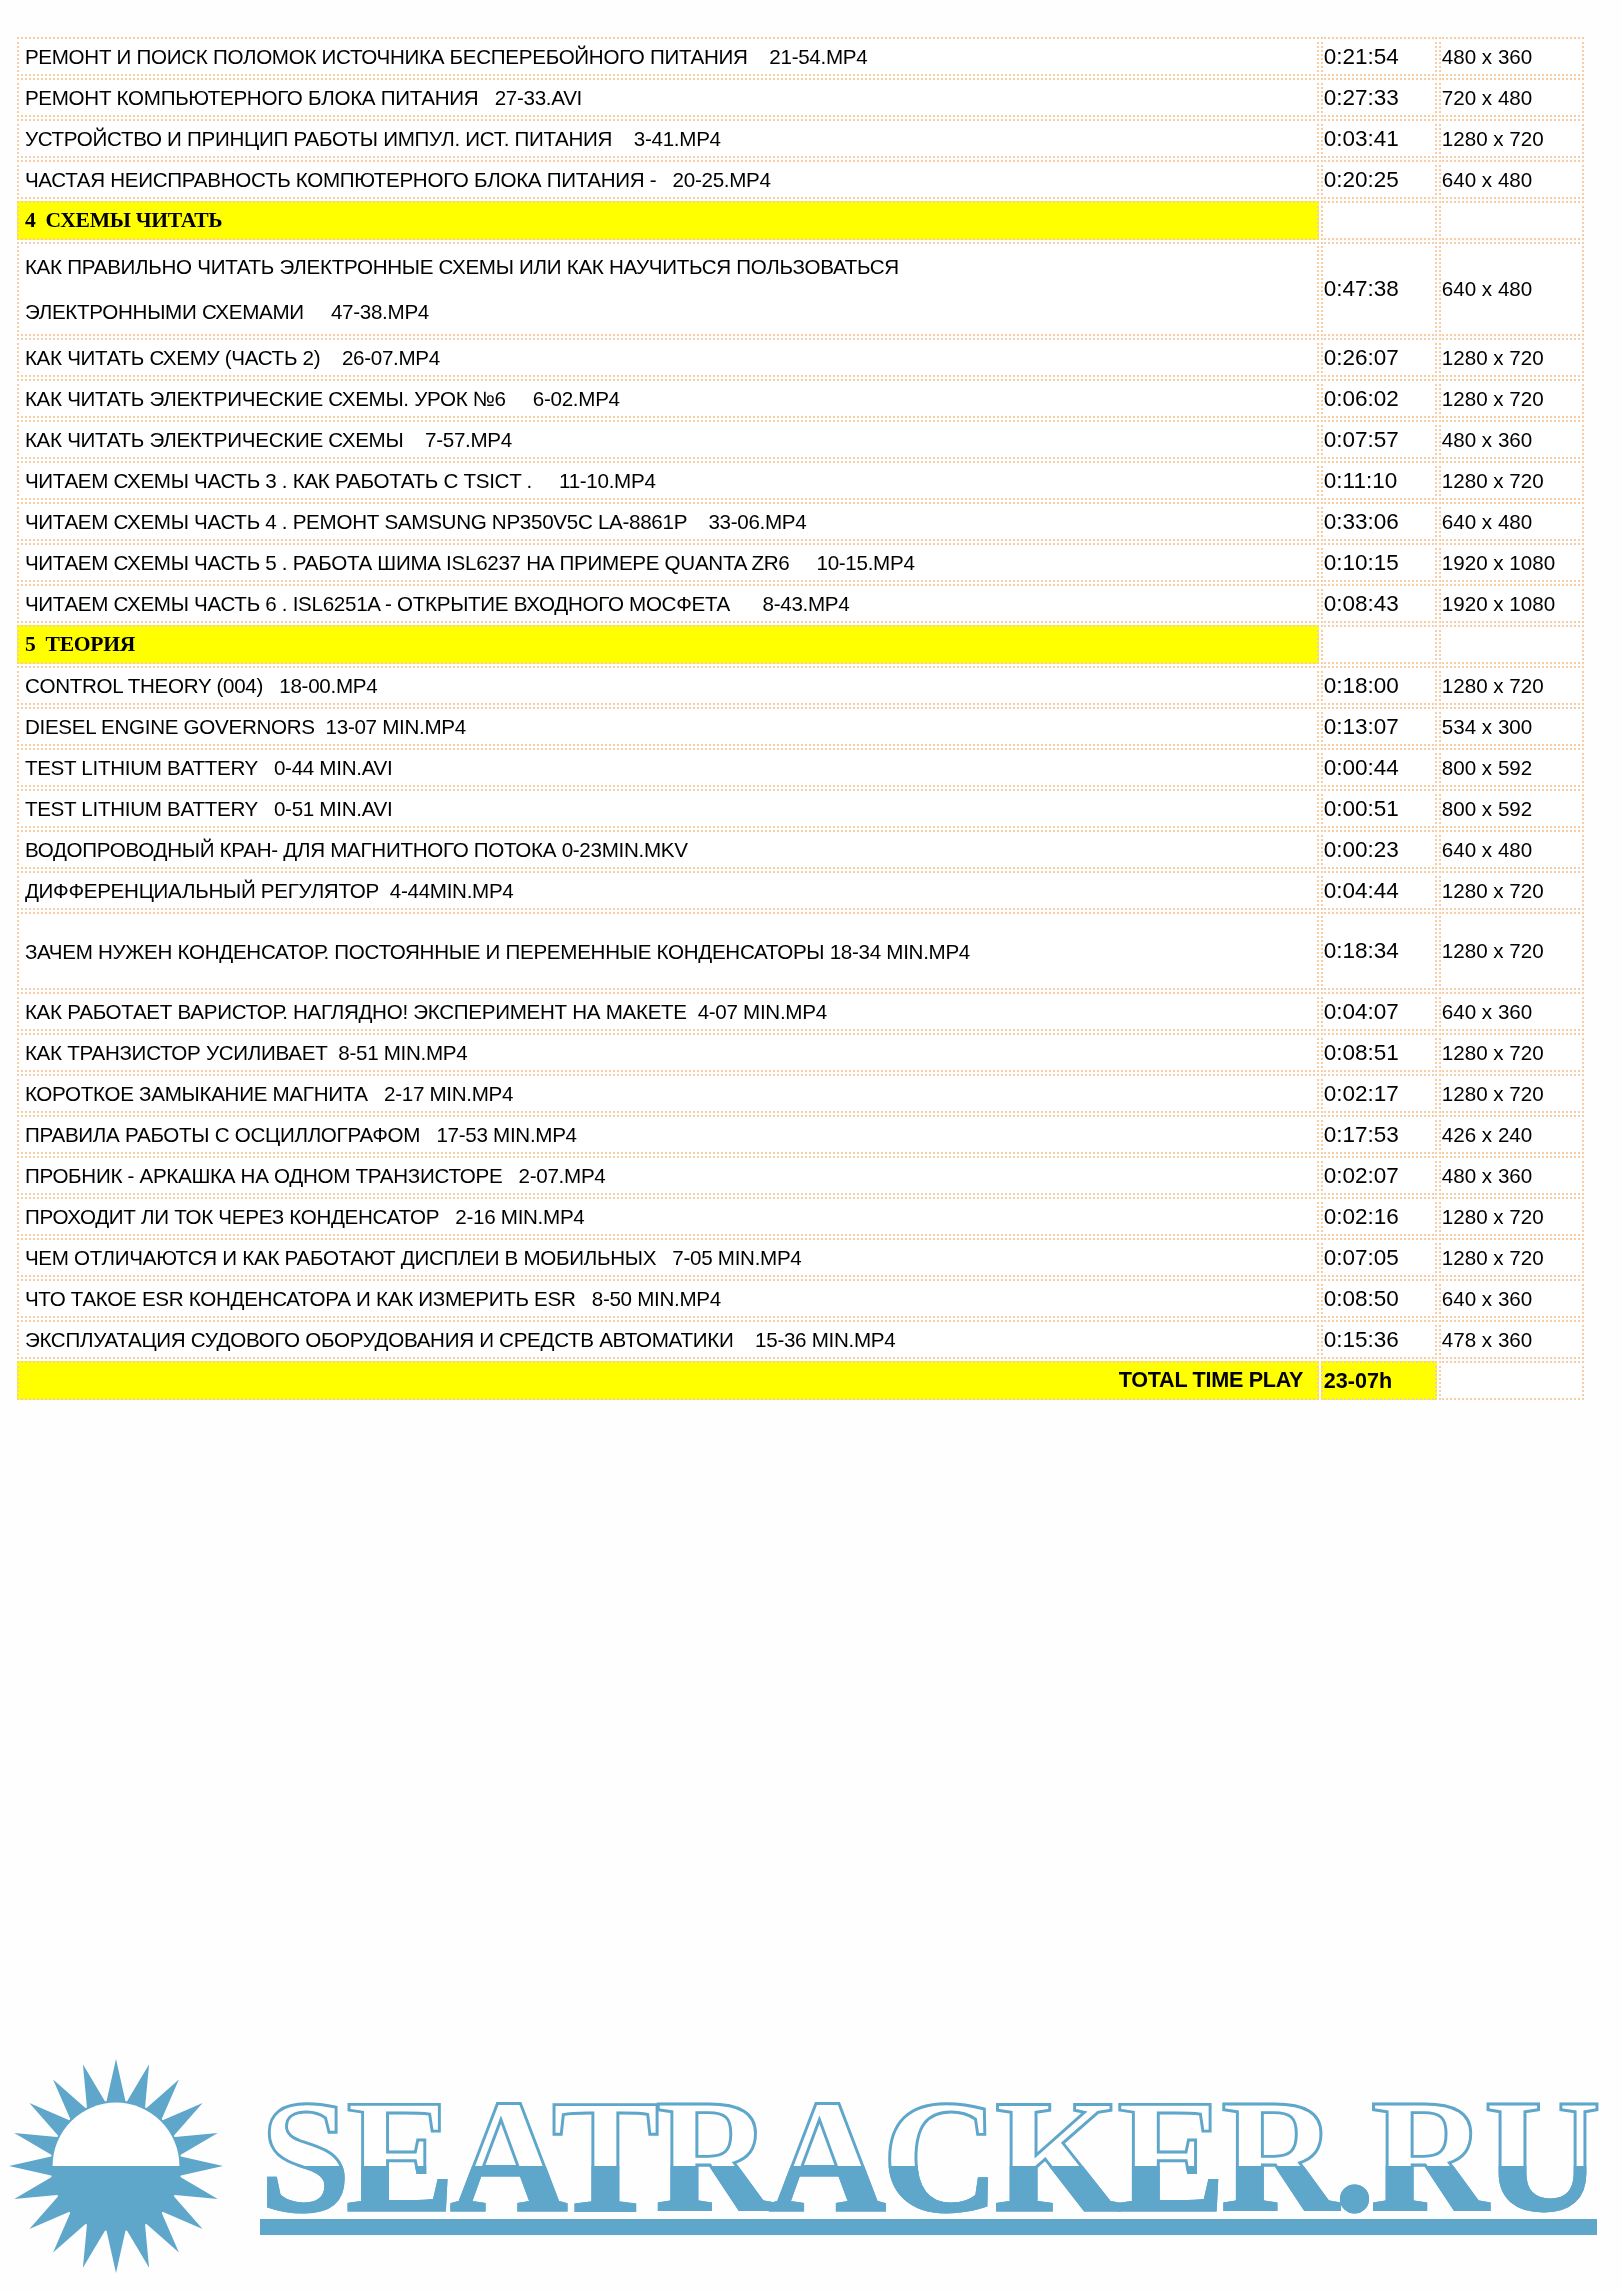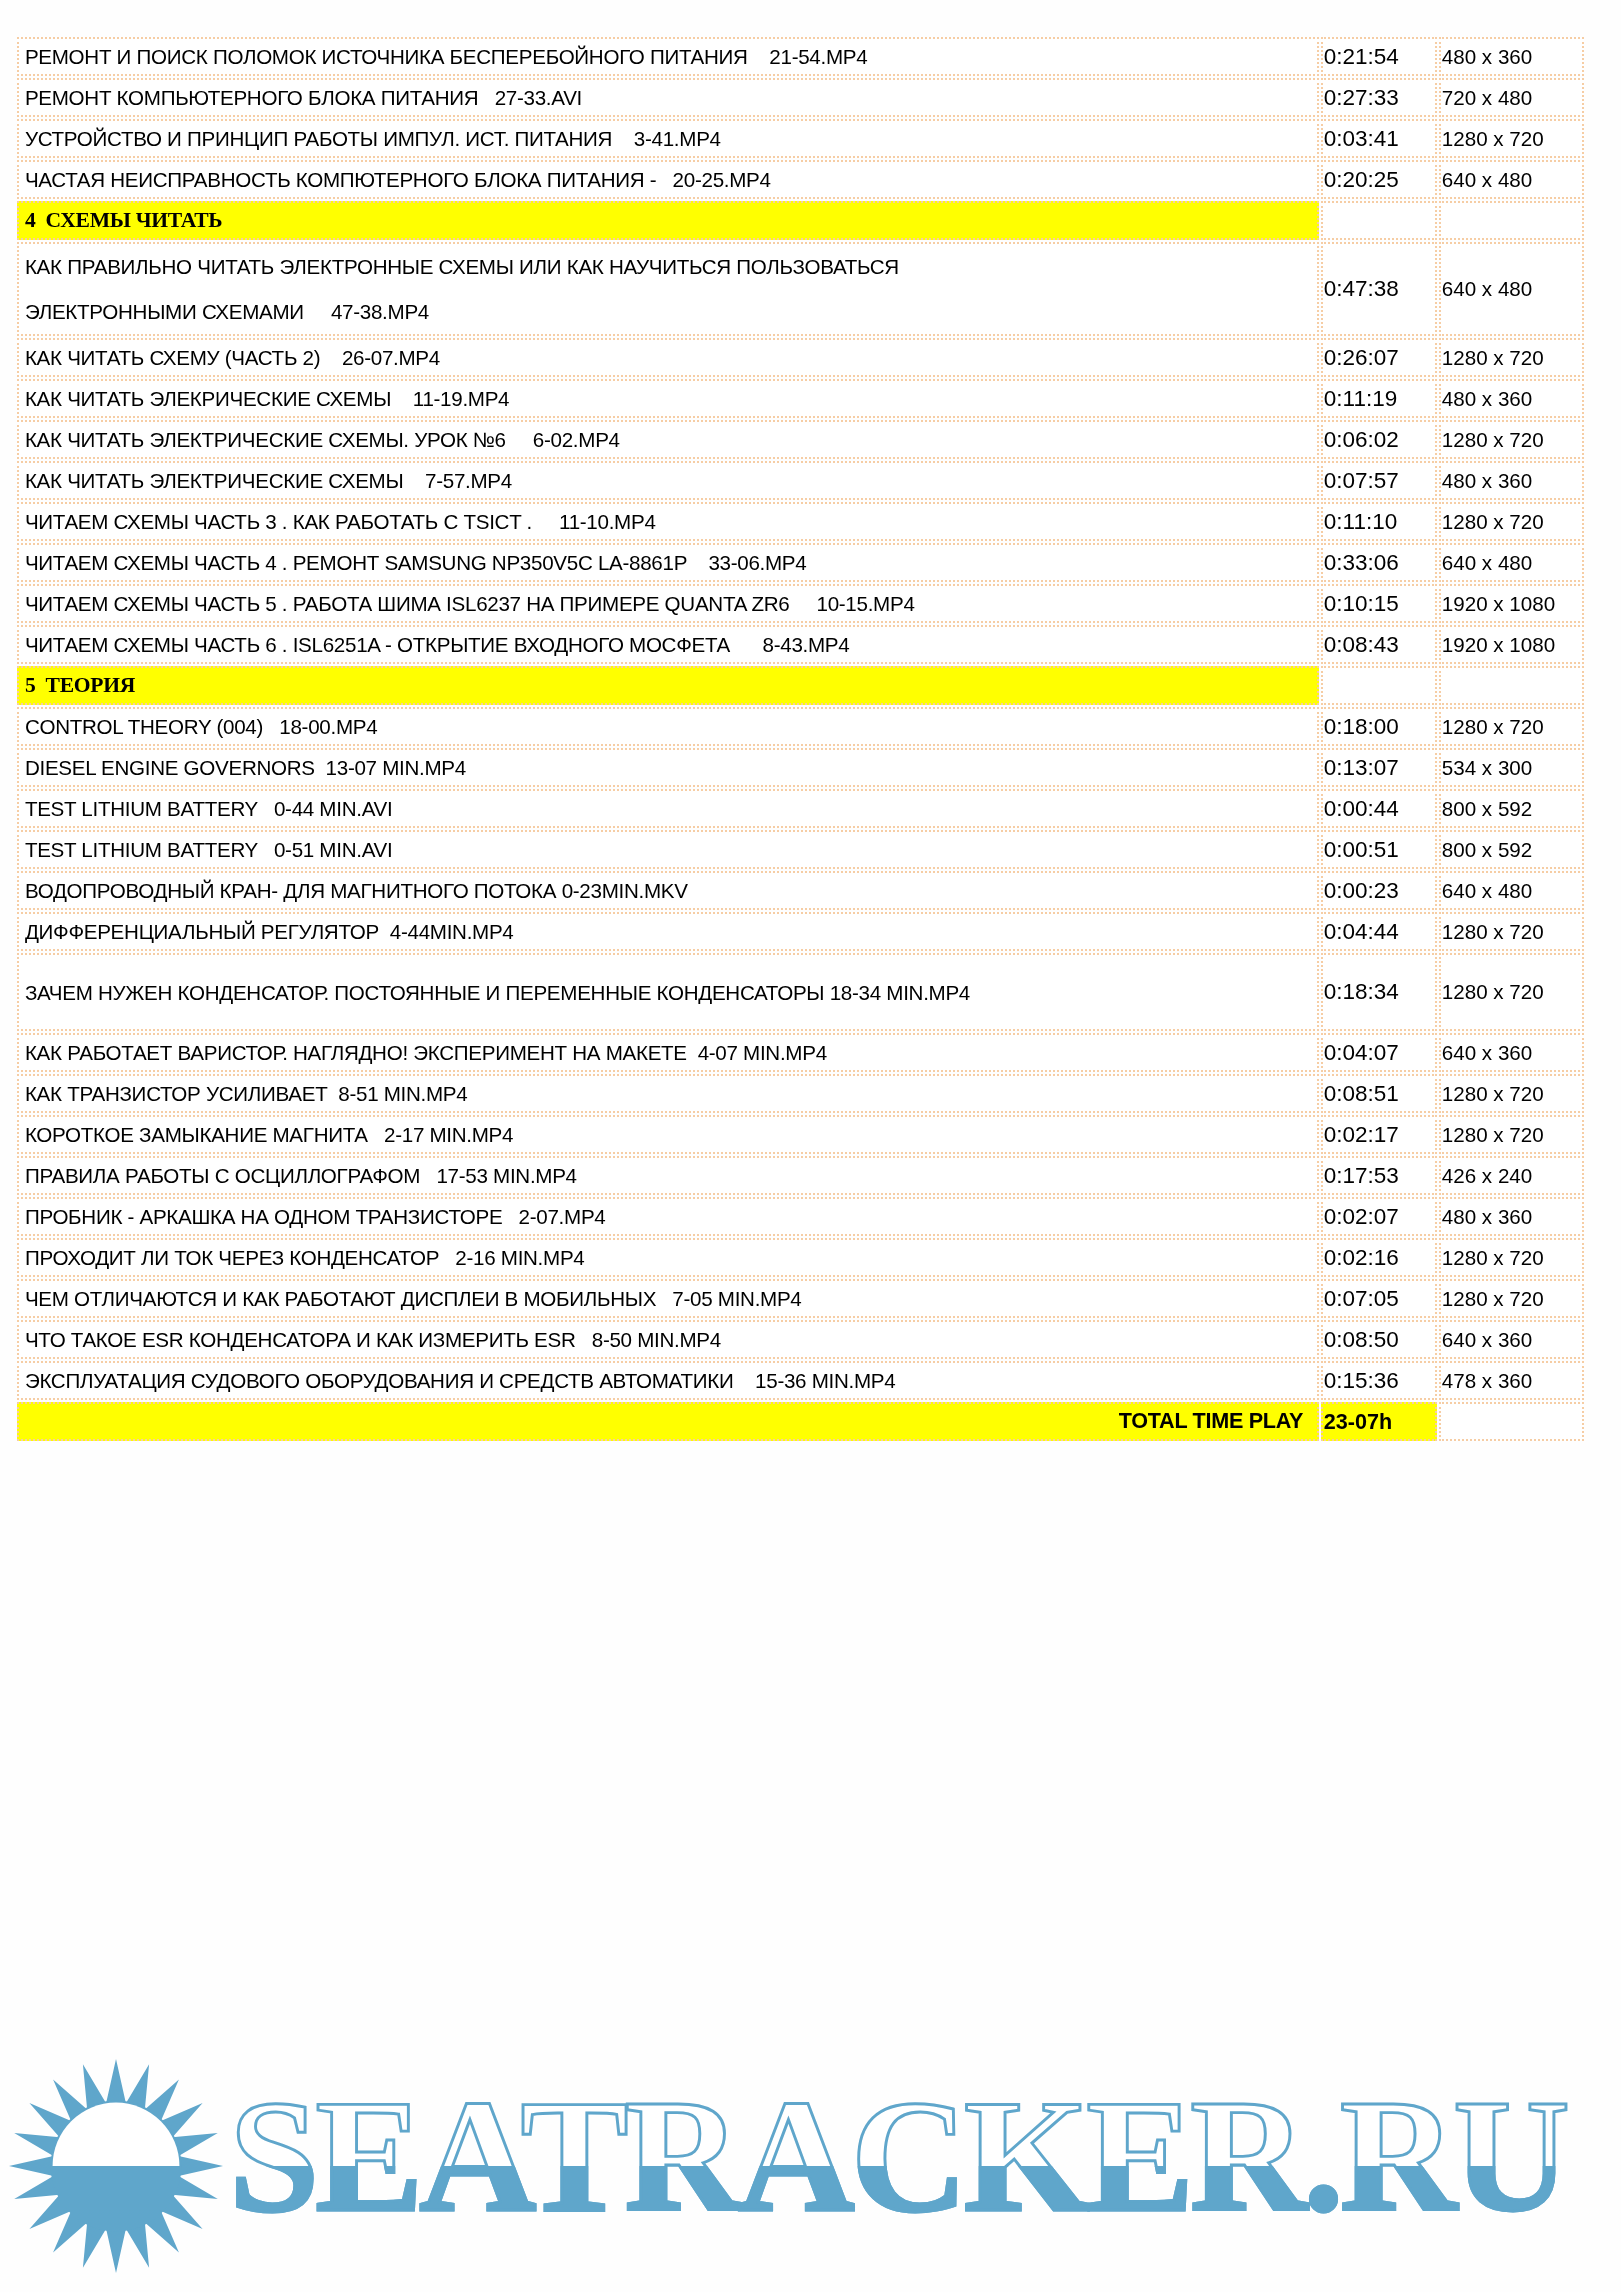--- a/index.html
+++ b/index.html
@@ -82,34 +82,35 @@
   }
   .sun-icon {
     position: absolute;
     left: 6.9px;
     top: 7.8px;
     width: 218px;
     height: 218px;
   }
   .logo-text {
     position: absolute;
-    left: 229px;
+    left: 260px;
     top: 25.5px;
     font-family: "Liberation Serif", serif;
     font-weight: bold;
     font-size: 162px;
     line-height: 1;
     letter-spacing: -3.9px;
     white-space: nowrap;
     background: linear-gradient(to bottom,
         #ffffff 0%, #ffffff 56%,
         #5fa6cb 56%, #5fa6cb 100%);
     -webkit-background-clip: text;
     background-clip: text;
     color: transparent;
+    text-decoration: underline;
     -webkit-text-stroke: 2.9px #5fa6cb;
   }
 </style>
 </head>
 <body>
 
 <table class="video-table">
   <tbody>
       <tr>
         <td class="c-title">РЕМОНТ И ПОИСК ПОЛОМОК ИСТОЧНИКА БЕСПЕРЕБОЙНОГО ПИТАНИЯ    21-54.MP4</td>
@@ -139,25 +140,20 @@
       <tr class="row-tall">
         <td class="c-title">КАК ПРАВИЛЬНО ЧИТАТЬ ЭЛЕКТРОННЫЕ СХЕМЫ ИЛИ КАК НАУЧИТЬСЯ ПОЛЬЗОВАТЬСЯ
 ЭЛЕКТРОННЫМИ СХЕМАМИ     47-38.MP4</td>
         <td class="c-dur">0:47:38</td>
         <td class="c-res">640 x 480</td>
       </tr>
       <tr>
         <td class="c-title">КАК ЧИТАТЬ СХЕМУ (ЧАСТЬ 2)    26-07.MP4</td>
         <td class="c-dur">0:26:07</td>
         <td class="c-res">1280 x 720</td>
-      </tr>
-      <tr>
-        <td class="c-title">КАК ЧИТАТЬ ЭЛЕКРИЧЕСКИЕ СХЕМЫ    11-19.MP4</td>
-        <td class="c-dur">0:11:19</td>
-        <td class="c-res">480 x 360</td>
       </tr>
       <tr>
         <td class="c-title">КАК ЧИТАТЬ ЭЛЕКТРИЧЕСКИЕ СХЕМЫ. УРОК №6     6-02.MP4</td>
         <td class="c-dur">0:06:02</td>
         <td class="c-res">1280 x 720</td>
       </tr>
       <tr>
         <td class="c-title">КАК ЧИТАТЬ ЭЛЕКТРИЧЕСКИЕ СХЕМЫ    7-57.MP4</td>
         <td class="c-dur">0:07:57</td>
         <td class="c-res">480 x 360</td>

